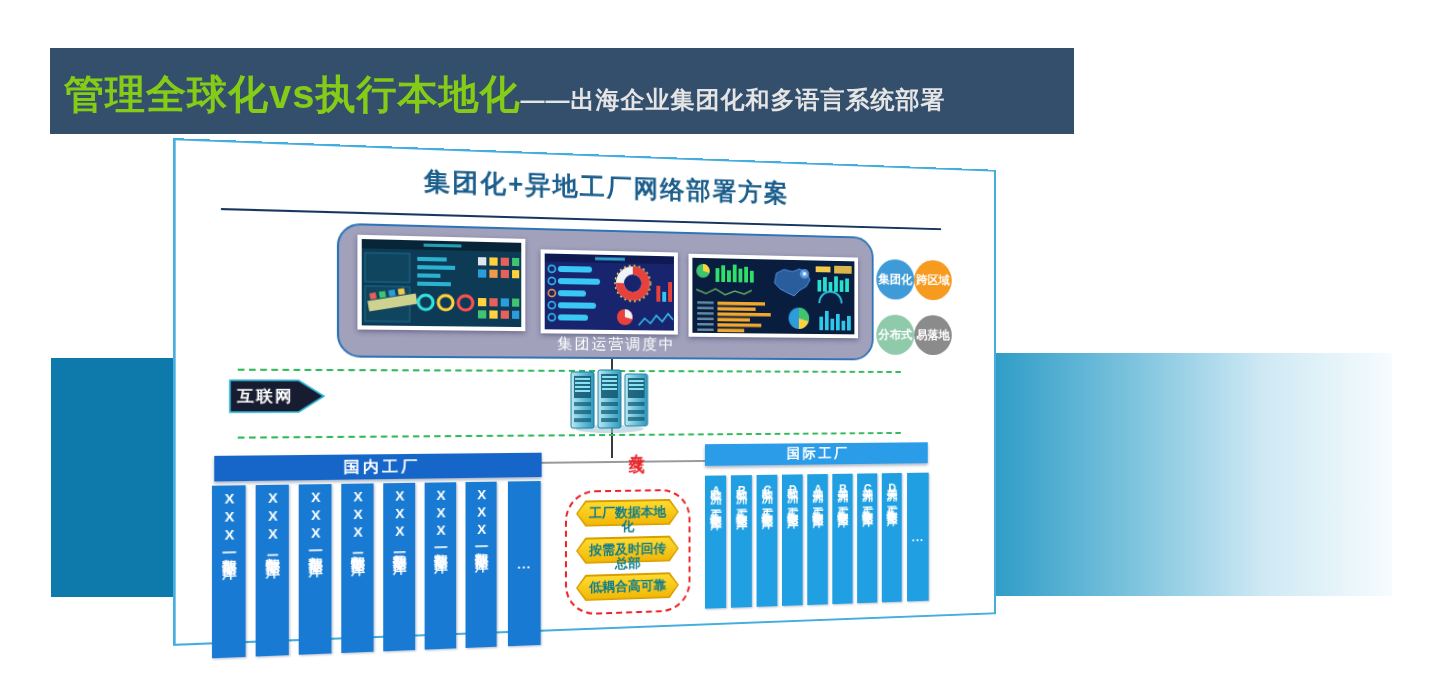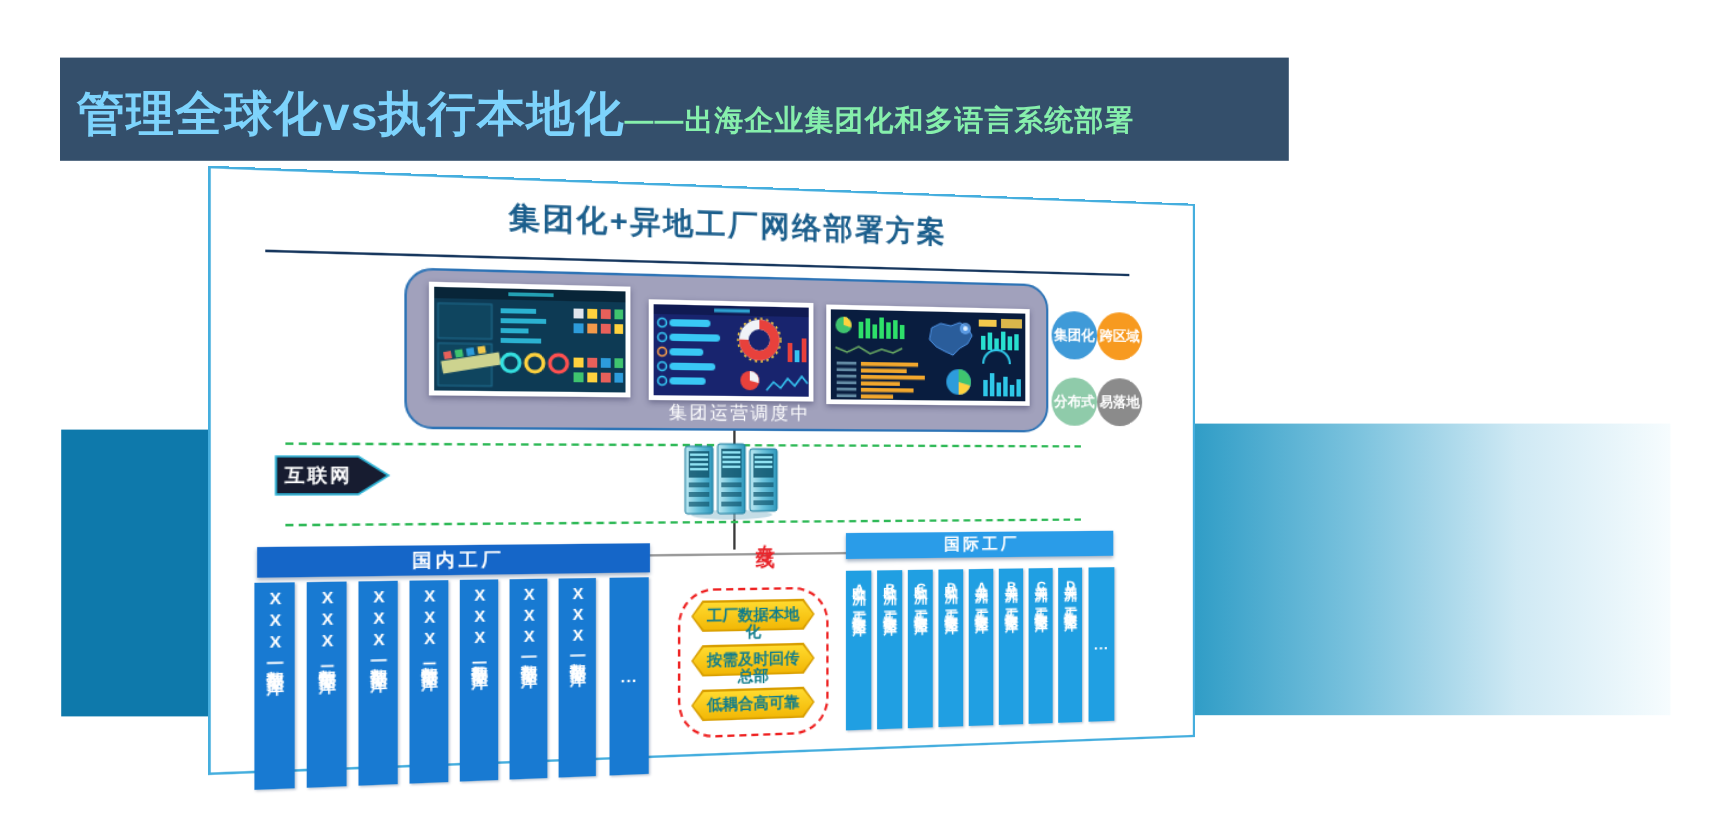--- a/index.html
+++ b/index.html
@@ -2,22 +2,22 @@
 <html><head>
 <meta charset="utf-8">
 <style>
   html,body{margin:0;padding:0;background:#fff;}
   .canvas{position:relative;width:1440px;height:700px;overflow:hidden;background:#fff;
           font-family:"Liberation Sans",sans-serif;}
 
   
   .banner{position:absolute;left:50px;top:48px;width:1024px;height:86px;background:#344f6b;z-index:3;}
   .banner-inner{position:absolute;left:14px;bottom:12px;white-space:nowrap;}
-  .title-main{font-size:40px;font-weight:bold;color:#7dd3fc;letter-spacing:1px;}
-  .title-sub{font-size:24px;font-weight:bold;color:#86efac;letter-spacing:1px;}
+  .title-main{font-size:40px;font-weight:bold;color:#84cc16;letter-spacing:1px;}
+  .title-sub{font-size:24px;font-weight:bold;color:#e5e5e5;letter-spacing:1px;}
 
   
   .left-block{position:absolute;left:51px;top:358px;width:200px;height:239px;background:#0e79ab;z-index:0;}
   .right-band{position:absolute;left:992px;top:353px;width:400px;height:243px;z-index:0;
               background:linear-gradient(90deg,#2e9cc6 0%,#7cc3de 35%,#cfe9f4 68%,#f6fcfe 100%);}
 
   
   .panel{position:absolute;left:200px;top:155px;width:820px;height:470px;background:#fff;
          border:2px solid #45aede;z-index:2;
          transform-origin:50% 50%;transform:perspective(700px) rotateY(6.5deg);}

